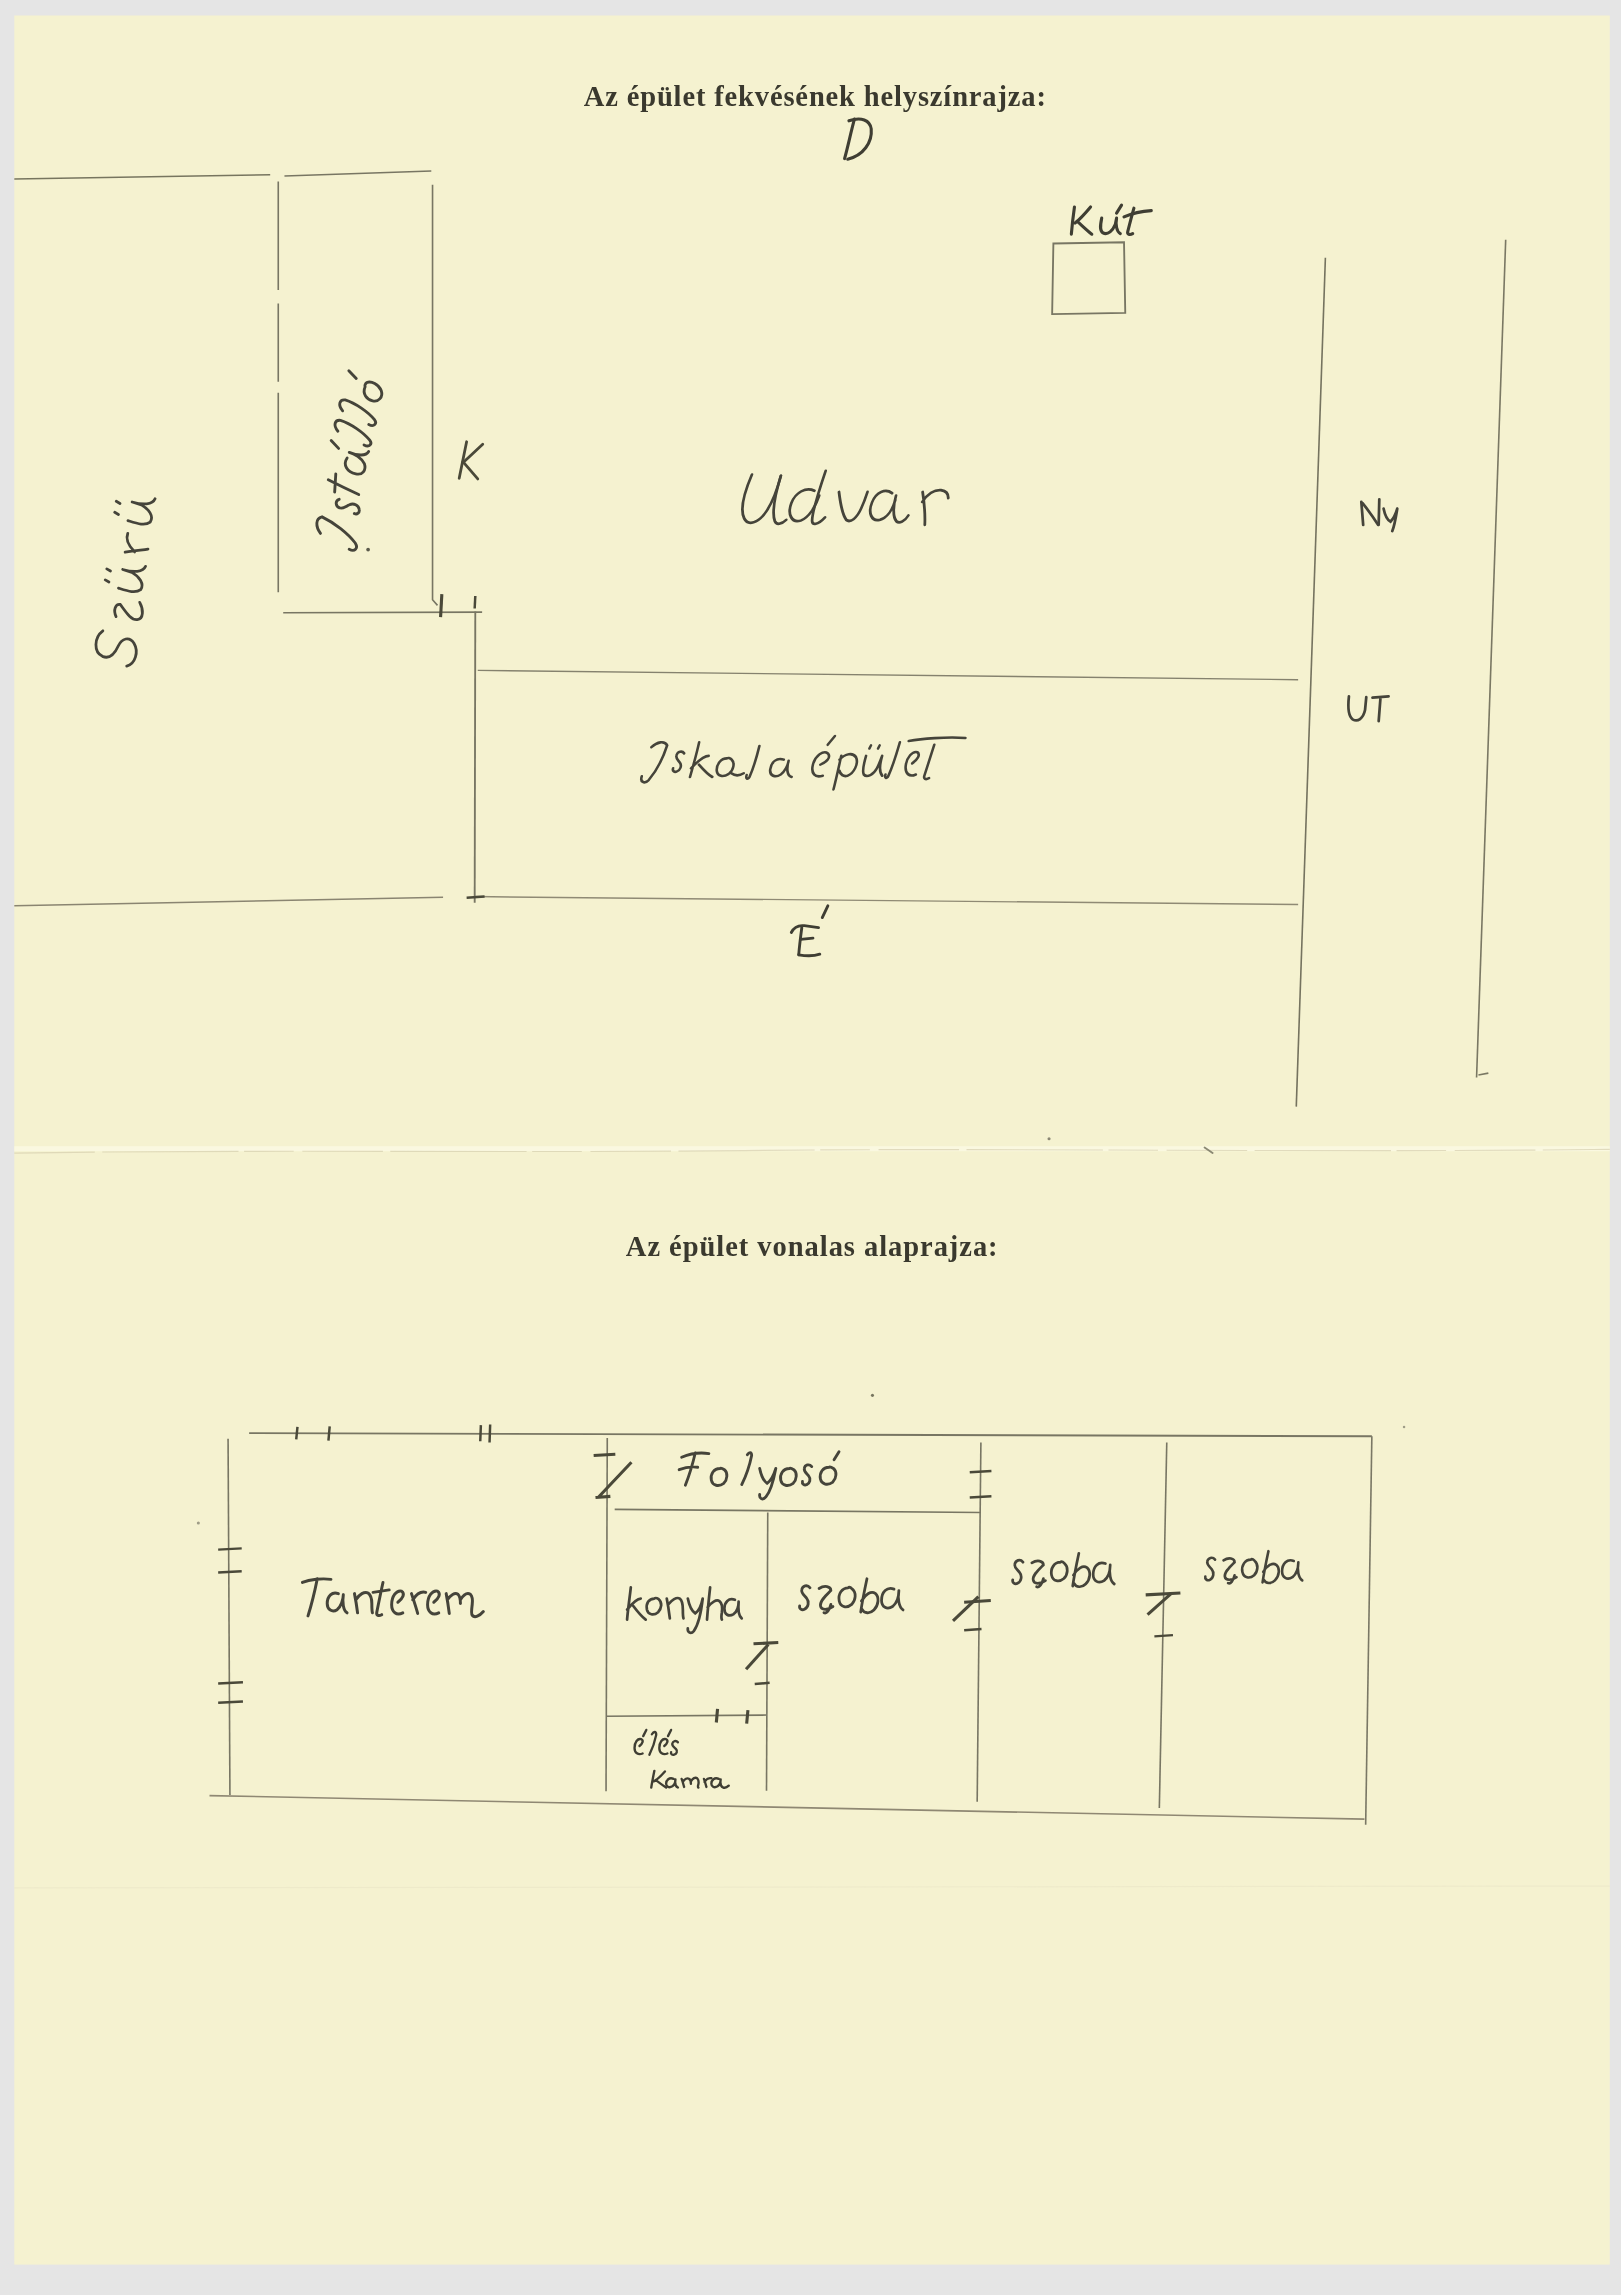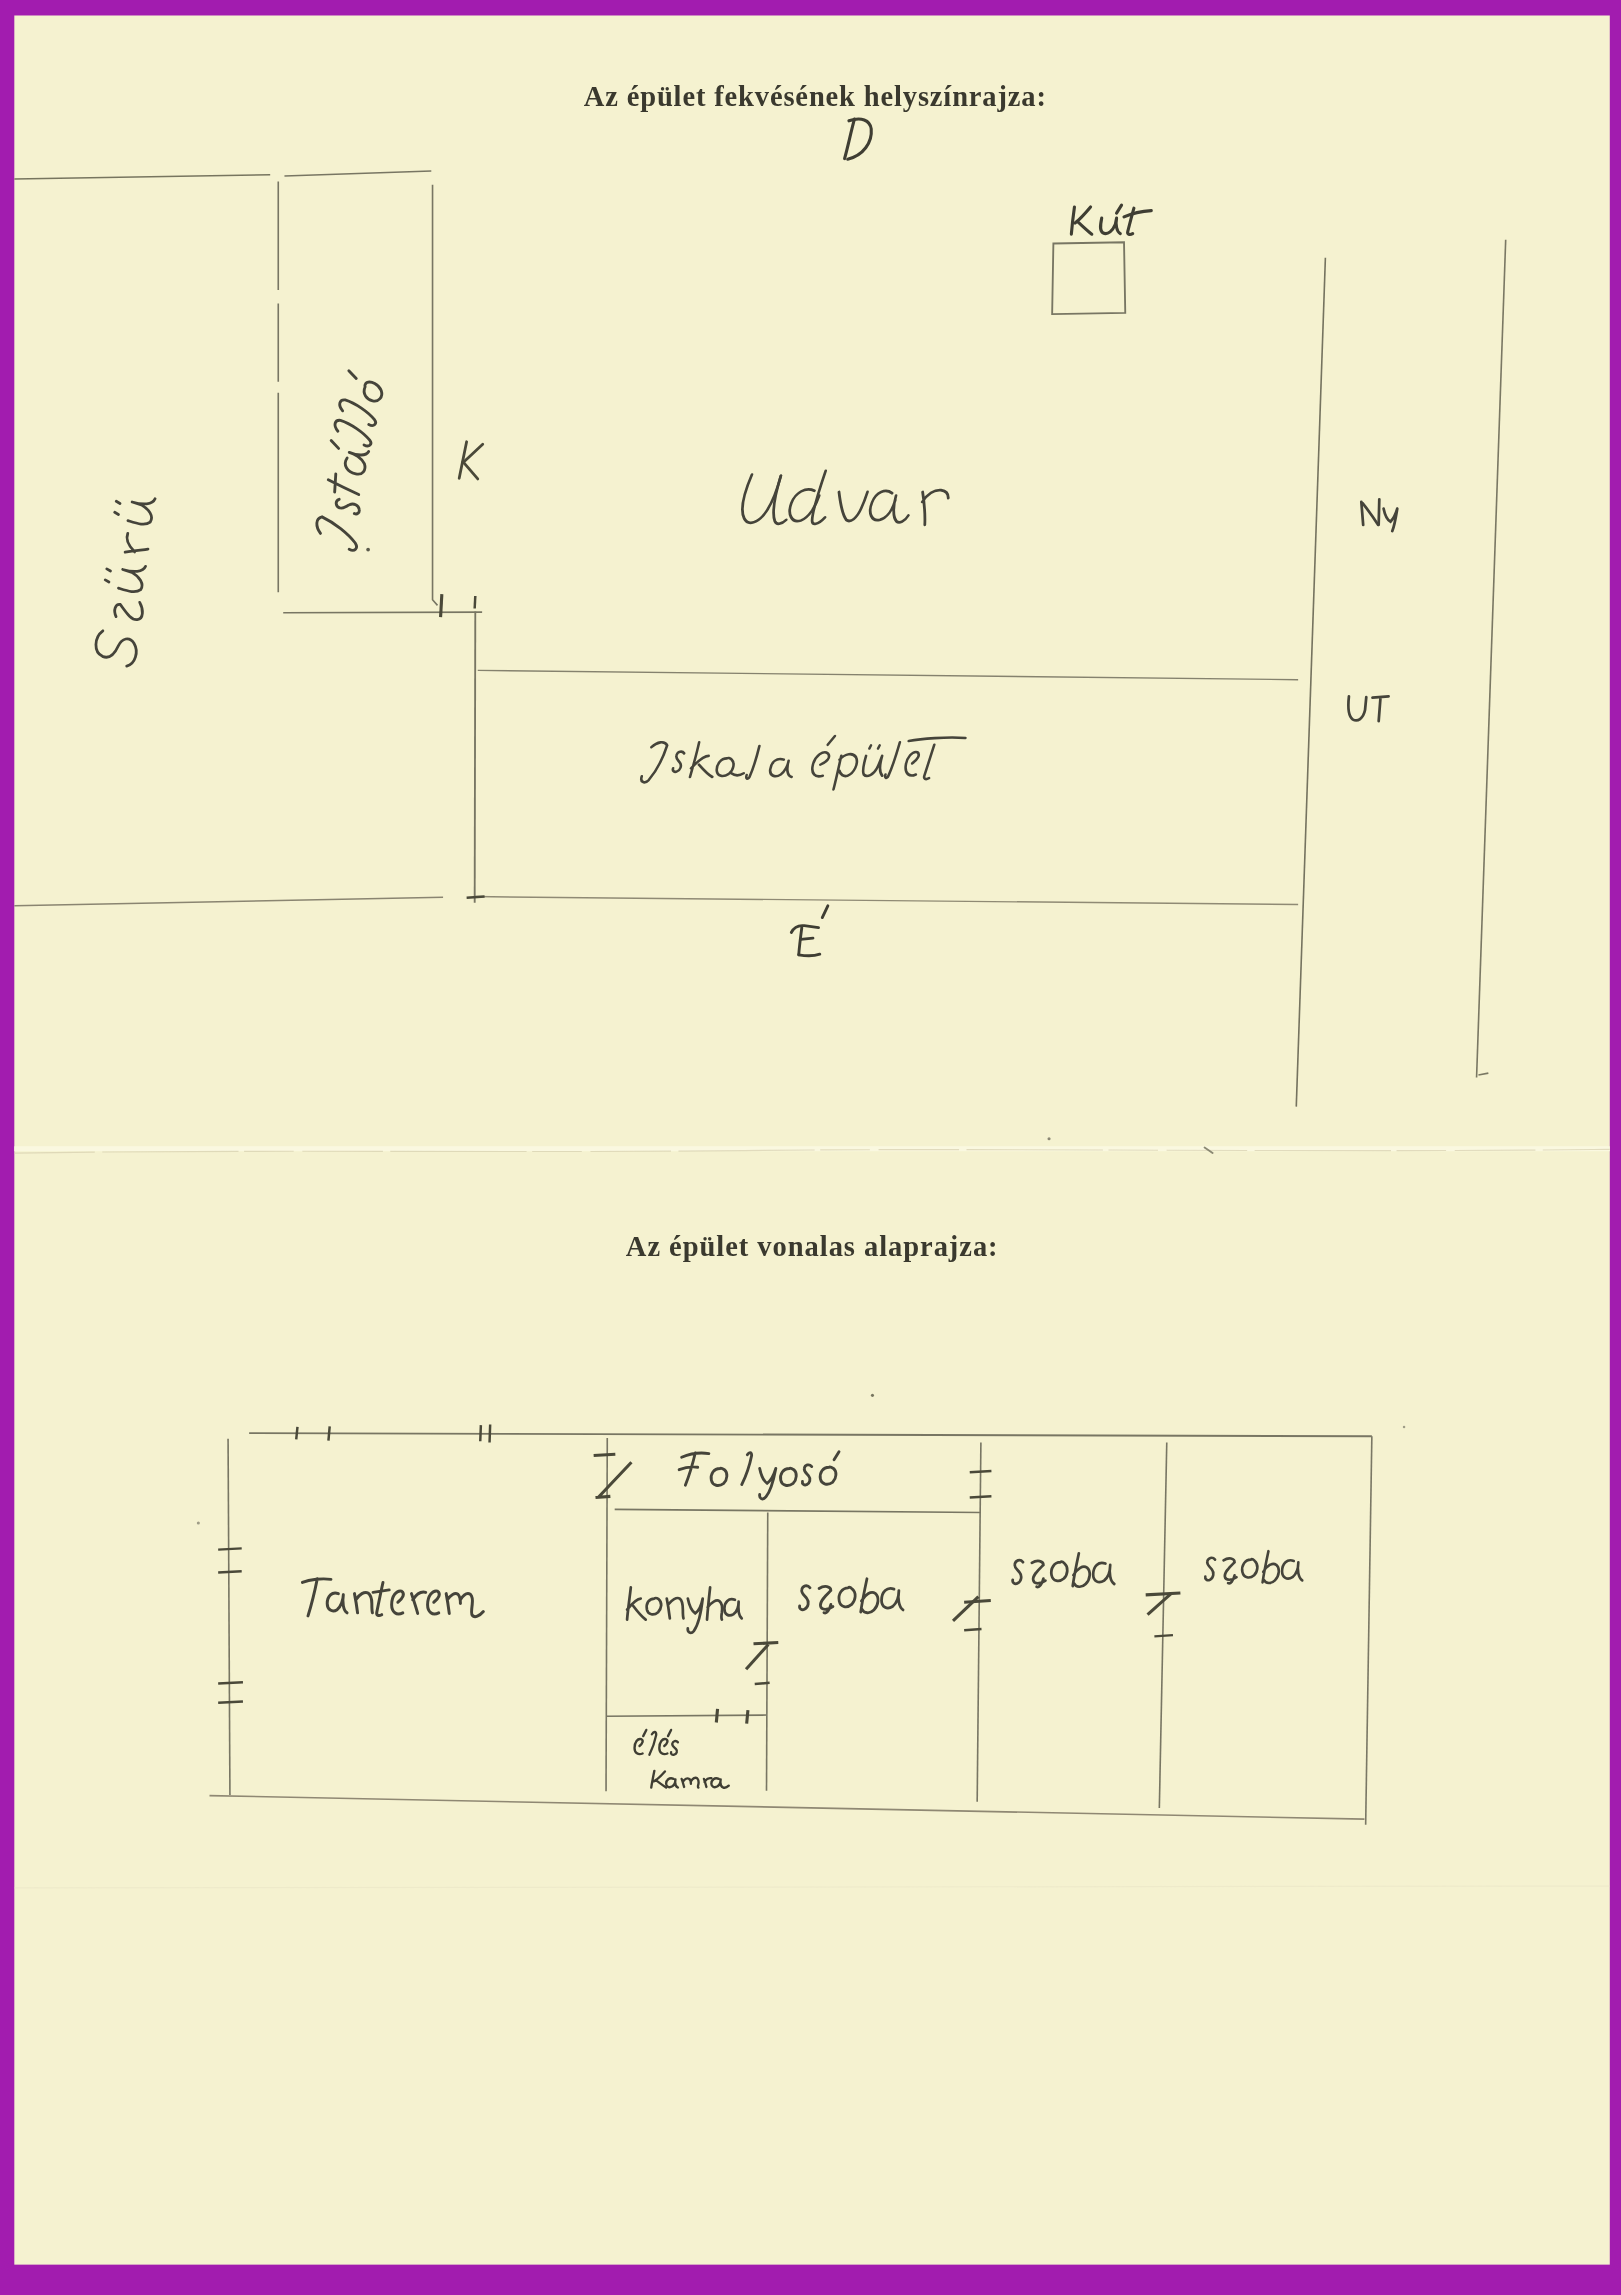--- a/index.html
+++ b/index.html
@@ -1,16 +1,16 @@
 <!DOCTYPE html>
 <html style="font-size:10px"><head>
 <meta charset="utf-8">
 <style>
 html,body{margin:0;padding:0;background:#ffffff;}
-.page{position:relative;width:1621px;height:2295px;background:#a21caf;overflow:hidden;}
+.page{position:relative;width:1621px;height:2295px;background:#e5e5e5;overflow:hidden;}
 svg{position:absolute;left:0;top:0;}
 text{font-family:"Liberation Serif",serif;}
 </style>
 </head>
 <body>
 <div class="page">
 <svg width="1621" height="2295" viewBox="0 0 2616 3704">
 
 <rect x="23" y="25" width="2575" height="3630" fill="#f5f2d0"></rect>
 

